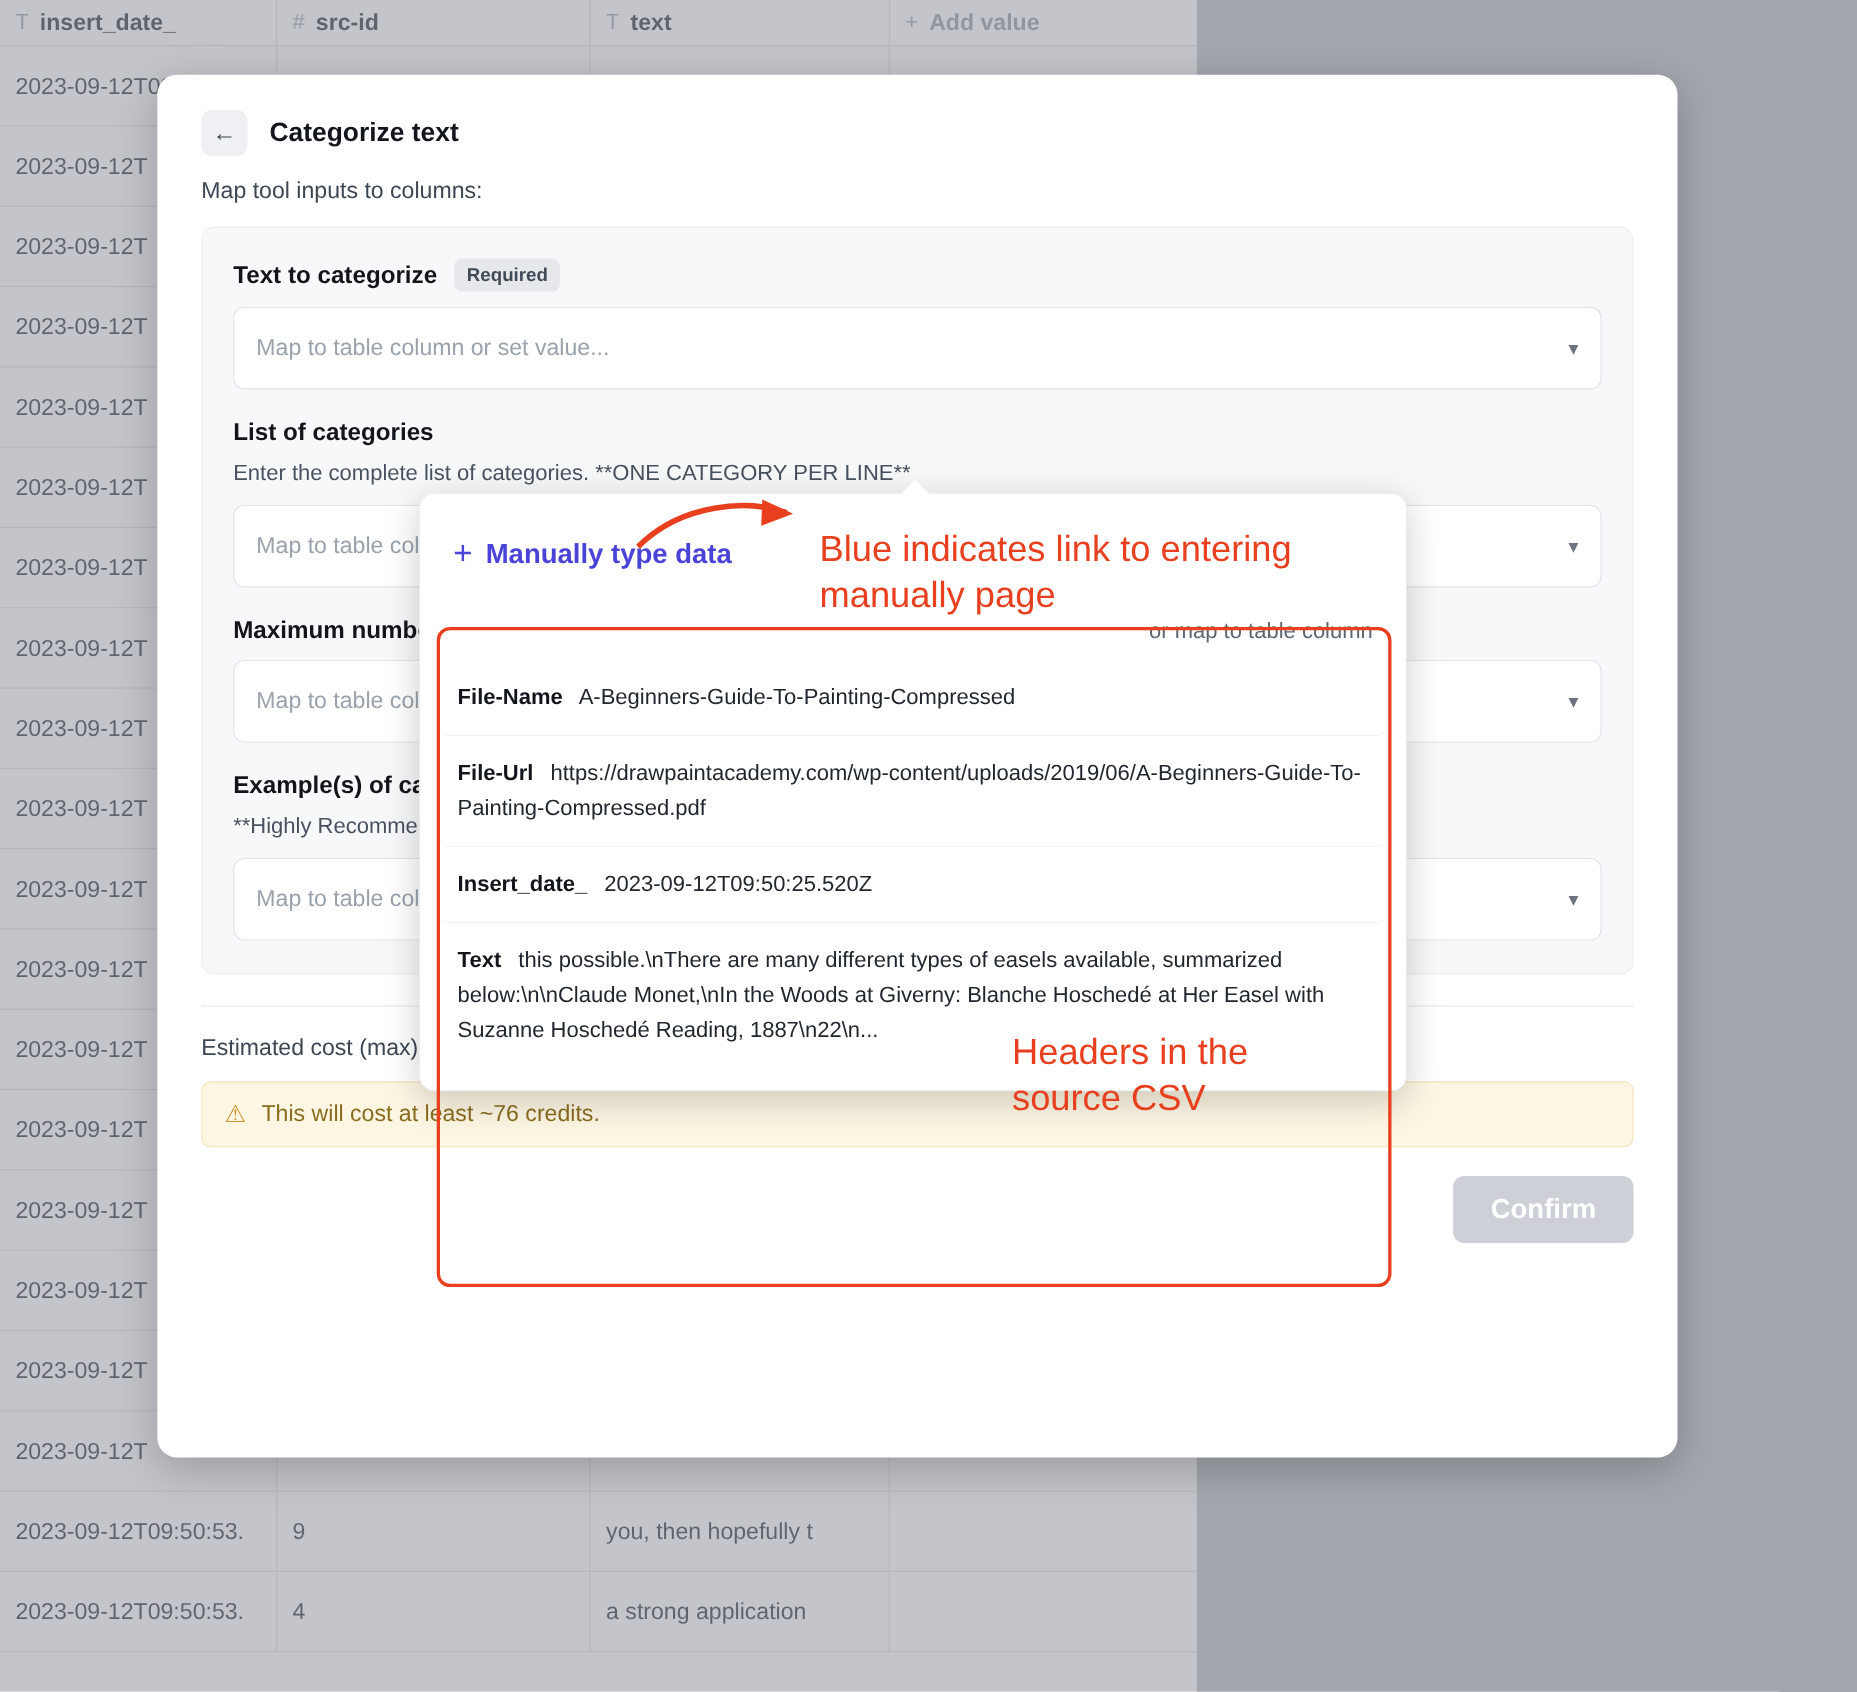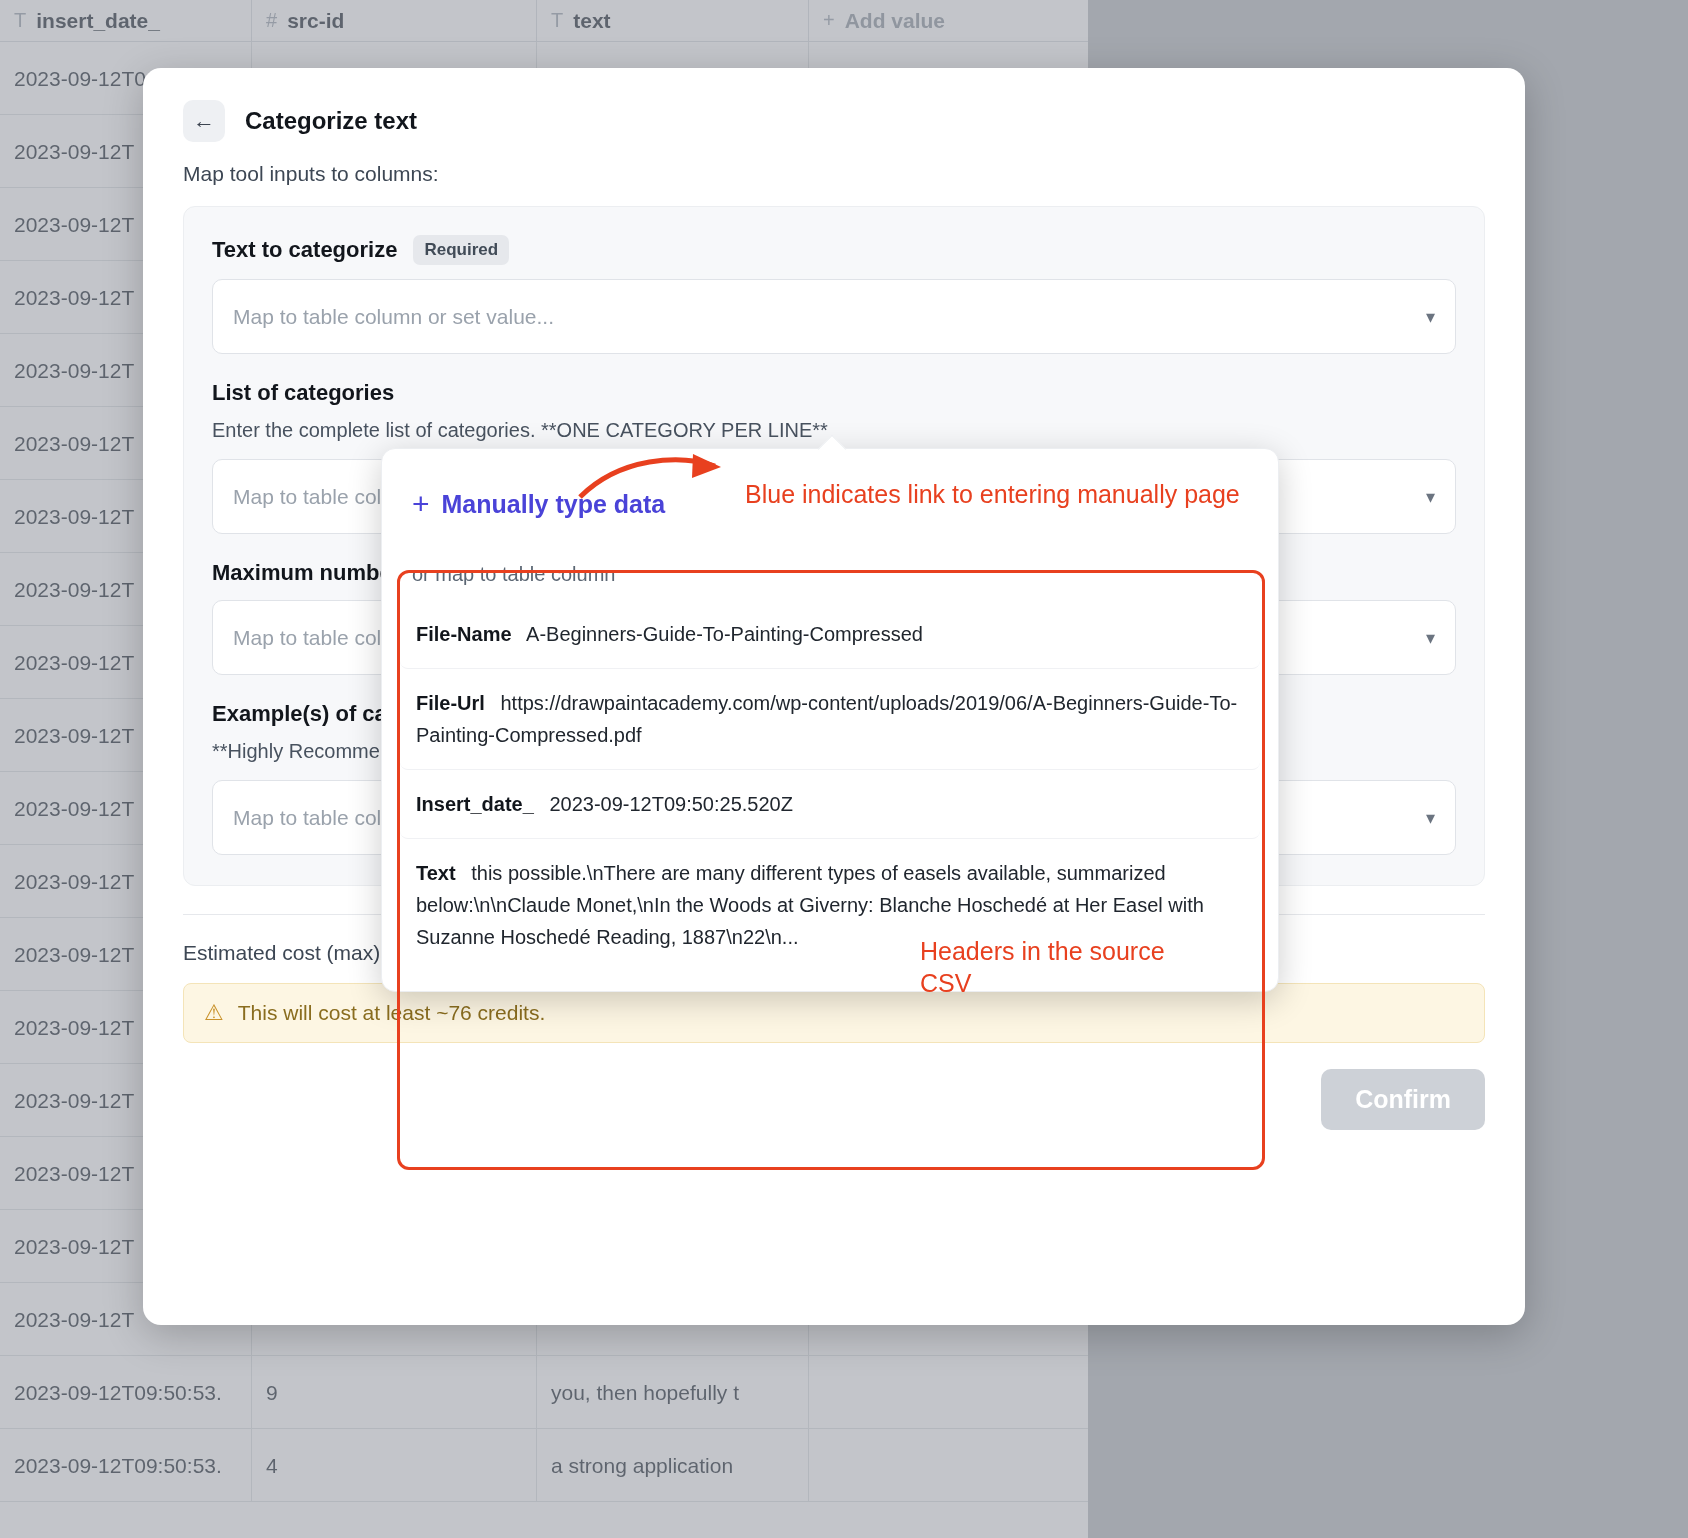--- a/index.html
+++ b/index.html
@@ -236,20 +236,21 @@
     font-size: 25px;
     font-weight: bold;
     color: #4a43d8;
     cursor: pointer;
   }
   .manual-link .plus { font-size: 30px; font-weight: normal; }
   .or-map {
     padding: 12px 30px 10px 30px;
     font-size: 20px;
     color: #5b6673;
+    text-align: right;
   }
   .opt-list { padding: 4px 18px 20px 18px; }
   .opt {
     padding: 18px 16px;
     border-radius: 8px;
     font-size: 20px;
     color: #20262e;
     line-height: 1.6;
     border-bottom: 1px solid #f0f1f4;
     cursor: pointer;
@@ -267,21 +268,21 @@
     position: absolute;
     left: 397px; top: 570px;
     width: 868px; height: 600px;
     border: 3px solid #e8401f;
     border-radius: 12px;
     pointer-events: none;
   }
   .anno {
     position: absolute;
     color: #e8401f;
-    font-size: 25px;
+    font-size: 33px;
     line-height: 1.28;
   }
   .anno-1 { left: 745px; top: 478px; width: 520px; }
   .anno-2 { left: 920px; top: 935px; width: 260px; }
   .arrow-svg {
     position: absolute;
     left: 575px; top: 452px;
     width: 160px; height: 60px;
     pointer-events: none;
   }

